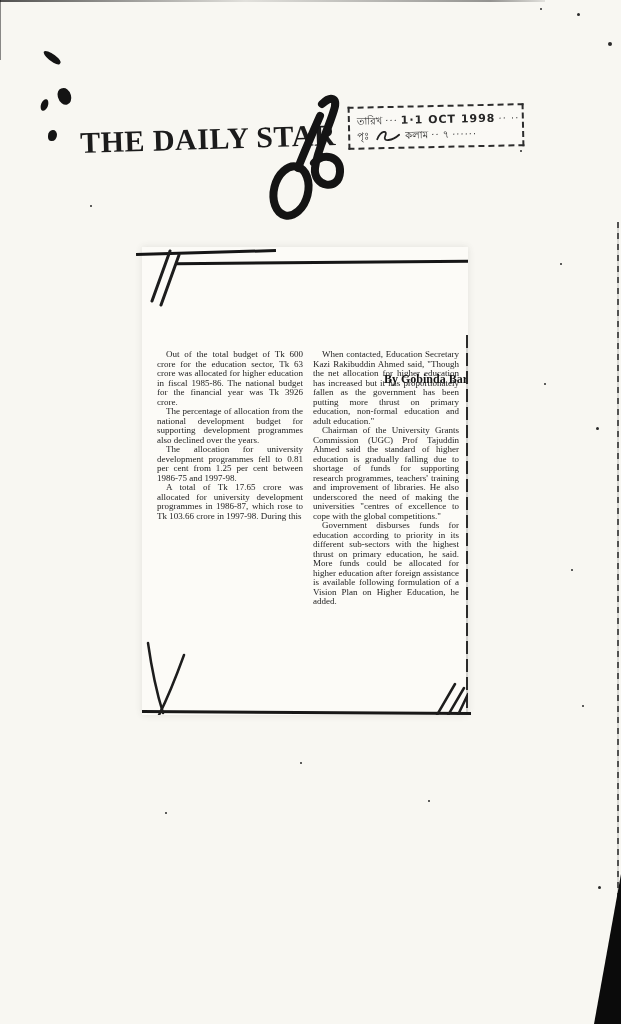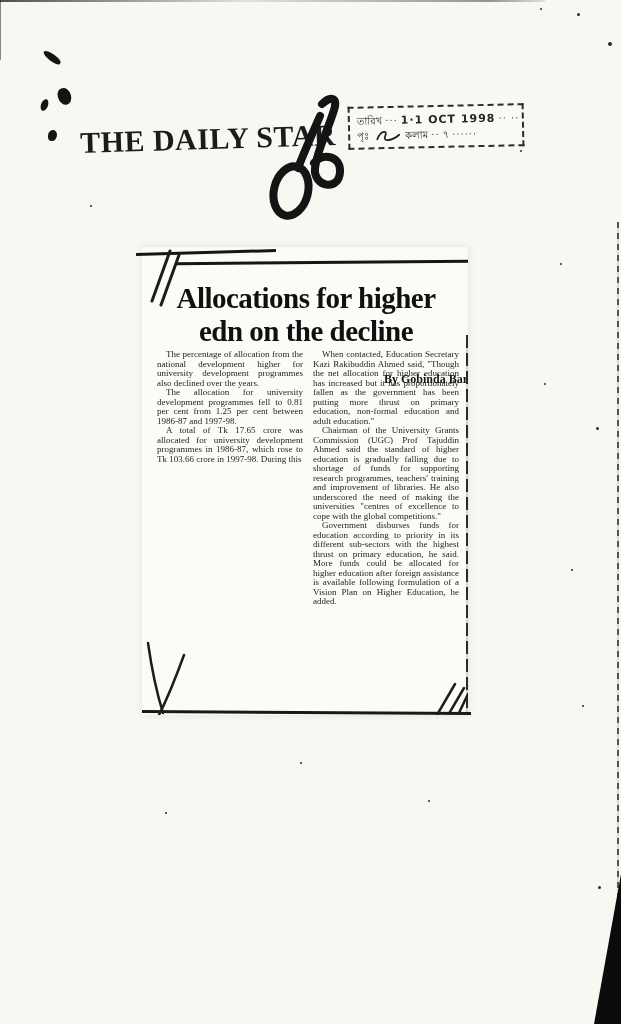--- a/index.html
+++ b/index.html
@@ -105,31 +105,28 @@
       <span class="stamp-dots">··</span>
       <span>৭</span>
       <span class="stamp-dots">······</span>
     </div>
   </div>
 
   <div class="clipping">
     <div class="rule-a"></div>
     <div class="rule-b"></div>
 
-    <h1 class="headline">
-      <span>Allocations for higher</span>
-      <span class="l2">edn on the decline</span>
-    </h1>
 
     <div class="byline">By Gobinda Bar</div>
 
     <div class="cols">
       <div class="col">
-        <p>The percentage of allocation from the national development higher for university development programmes also declined over the years.</p>
-        <p>The allocation for university development programmes fell to 0.81 per cent from 1.25 per cent between 1986-87 and 1997-98.</p>
+        <p>Out of the total budget of Tk 600 crore for the education sector, Tk 63 crore was allocated for higher education in fiscal 1985-86. The national budget for the financial year was Tk 3926 crore.</p>
+        <p>The percentage of allocation from the national development budget for supporting development programmes also declined over the years.</p>
+        <p>The allocation for university development programmes fell to 0.81 per cent from 1.25 per cent between 1986-75 and 1997-98.</p>
         <p>A total of Tk 17.65 crore was allocated for university development programmes in 1986-87, which rose to Tk 103.66 crore in 1997-98. During this</p>
       </div>
       <div class="col">
         <p>When contacted, Education Secretary Kazi Rakibuddin Ahmed said, "Though the net allocation for higher education has increased but it has proportionately fallen as the government has been putting more thrust on primary education, non-formal education and adult education."</p>
         <p>Chairman of the University Grants Commission (UGC) Prof Tajuddin Ahmed said the standard of higher education is gradually falling due to shortage of funds for supporting research programmes, teachers' training and improvement of libraries. He also underscored the need of making the universities "centres of excellence to cope with the global competitions."</p>
         <p>Government disburses funds for education according to priority in its different sub-sectors with the highest thrust on primary education, he said. More funds could be allocated for higher education after foreign assistance is available following formulation of a Vision Plan on Higher Education, he added.</p>
       </div>
     </div>
 
     <div class="clip-right-border"></div>

